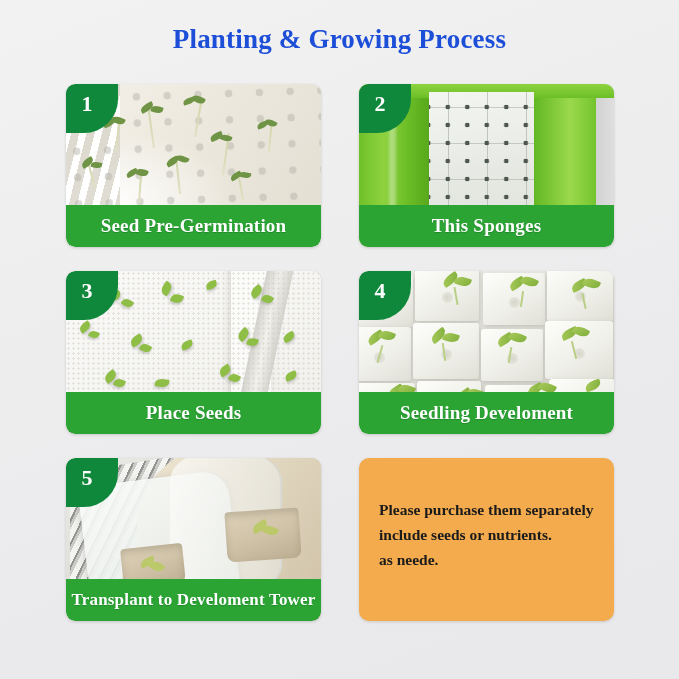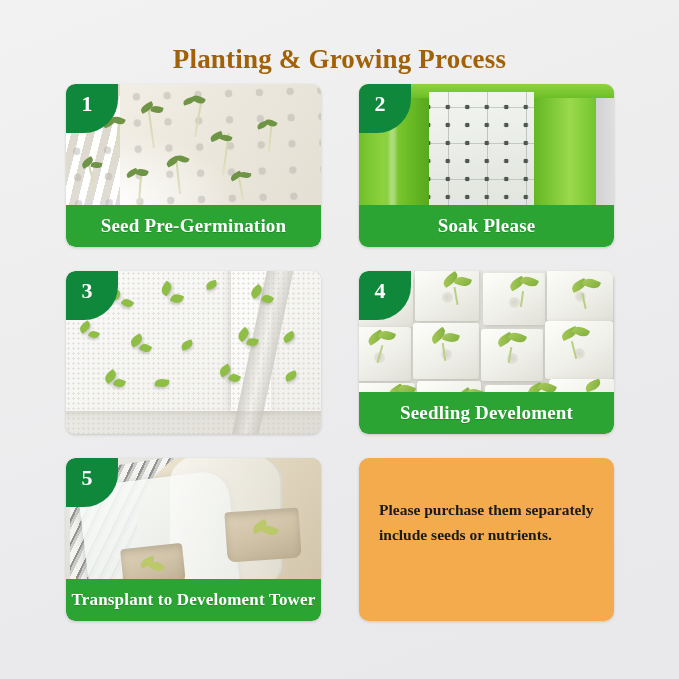--- a/index.html
+++ b/index.html
@@ -12,27 +12,27 @@
 
   body {
     font-family: "Liberation Serif", "DejaVu Serif", serif;
     background: linear-gradient(160deg, #f2f2f3 0%, #eeeeef 35%, #eaeaec 70%, #e9e9eb 100%);
     position: relative;
   }
 
   
   #page-title {
     position: absolute;
-    top: 44px;
+    top: 24px;
     left: 0;
     width: 679px;
     text-align: center;
     font-size: 27px;
     font-weight: bold;
-    color: #a16207;
+    color: #1d4ed8;
     letter-spacing: 0.2px;
     font-family: "Liberation Serif", "DejaVu Serif", serif;
   }
 
   
   #cards-grid {
     position: absolute;
     left: 66px;
     top: 84px;
     width: 548px;
@@ -353,21 +353,21 @@
     <div class="card-photo photo2">
       <div class="tray-r"></div>
       <div class="tray-l"></div>
       <div class="tray-top"></div>
       <div class="sponge">
         <div class="seams"></div>
         <div class="holes"></div>
       </div>
     </div>
     <div class="step-badge">2</div>
-    <div class="step-label">Soak Please</div>
+    <div class="step-label">This Sponges</div>
   </div>
 
   <div class="step-card">
     <div class="card-photo photo3">
       <div class="slab" style="left:-10px;top:-10px;width:215px;height:150px;"></div>
       <div class="slab" style="right:-20px;top:-10px;width:110px;height:150px;"></div>
       <div class="gap" style="left:182px;"></div>
       <div class="grain"></div>
       <div class="lf3" style="left:17%;top:13%;width:12px;height:8px;transform:rotate(-25deg);"></div>
       <div class="lf3" style="left:22%;top:17%;width:11px;height:8px;transform:rotate(35deg);"></div>
@@ -385,20 +385,21 @@
       <div class="lf3" style="left:71%;top:41%;width:11px;height:8px;transform:rotate(18deg);"></div>
       <div class="lf3" style="left:85%;top:38%;width:12px;height:8px;transform:rotate(-28deg);"></div>
       <div class="lf3" style="left:15%;top:62%;width:13px;height:9px;transform:rotate(-38deg);"></div>
       <div class="lf3" style="left:19%;top:66%;width:11px;height:8px;transform:rotate(22deg);"></div>
       <div class="lf3" style="left:35%;top:66%;width:14px;height:8px;transform:rotate(8deg);"></div>
       <div class="lf3" style="left:60%;top:58%;width:12px;height:9px;transform:rotate(-32deg);"></div>
       <div class="lf3" style="left:64%;top:63%;width:11px;height:8px;transform:rotate(26deg);"></div>
       <div class="lf3" style="left:86%;top:62%;width:12px;height:8px;transform:rotate(-22deg);"></div>
     </div>
     <div class="step-badge">3</div>
+    <div class="step-label">Place Seeds</div>
   </div>
 
   <div class="step-card">
     <div class="card-photo photo4">
       <div class="cube" style="left:-8px;top:4px;width:62px;height:52px;"></div>
       <div class="cube" style="left:56px;top:-4px;width:64px;height:54px;"></div>
       <div class="cube" style="left:124px;top:2px;width:62px;height:52px;"></div>
       <div class="cube" style="left:188px;top:-6px;width:66px;height:56px;"></div>
       <div class="cube" style="left:-12px;top:56px;width:64px;height:54px;"></div>
       <div class="cube" style="left:54px;top:52px;width:66px;height:56px;"></div>
@@ -466,15 +467,16 @@
       <div class="lf5" style="left:186px;top:64px;width:16px;height:9px;transform:rotate(-28deg);"></div>
       <div class="lf5" style="left:197px;top:68px;width:15px;height:9px;transform:rotate(26deg);"></div>
     </div>
     <div class="step-badge">5</div>
     <div class="step-label tight">Transplant to Develoment Tower</div>
   </div>
 
   <div id="tips-box">
     <div class="tips-line tips-para-2">Please purchase them separately</div>
     <div class="tips-line">include seeds or nutrients.</div>
+    <div class="tips-line">as neede.</div>
   </div>
 
 </div>
 
 </body></html>

